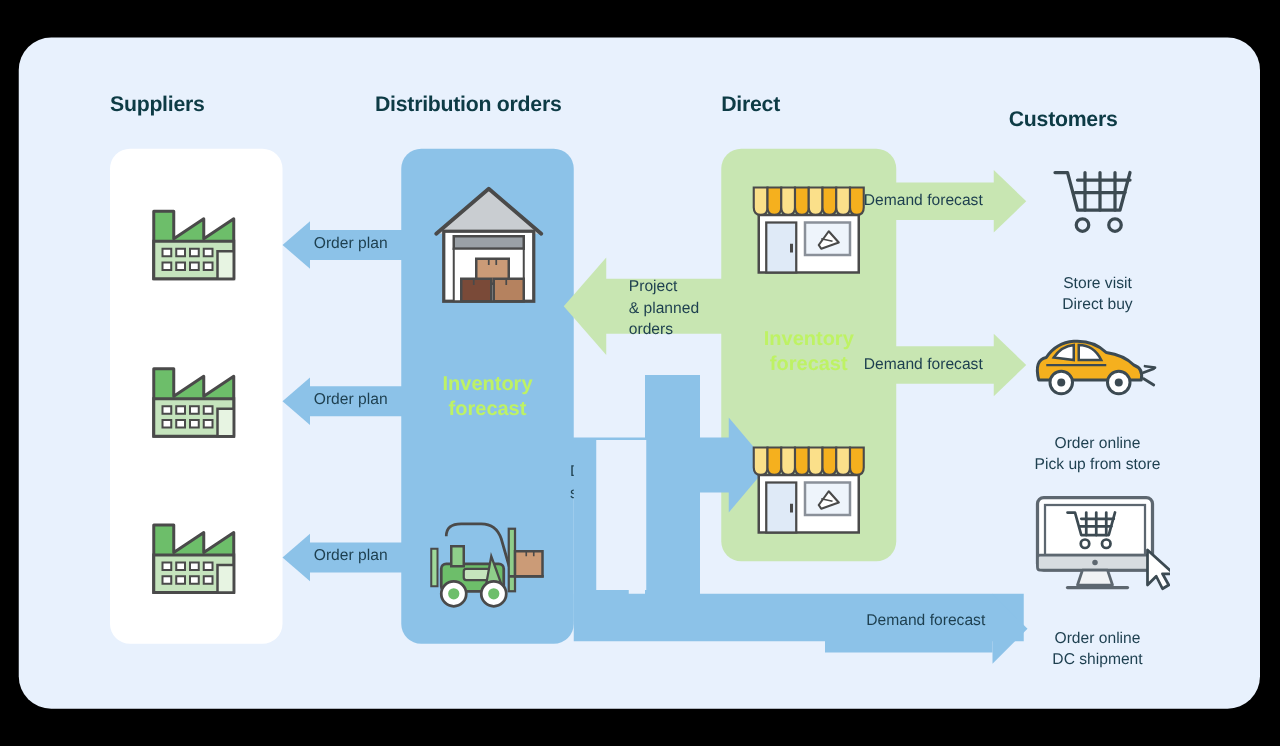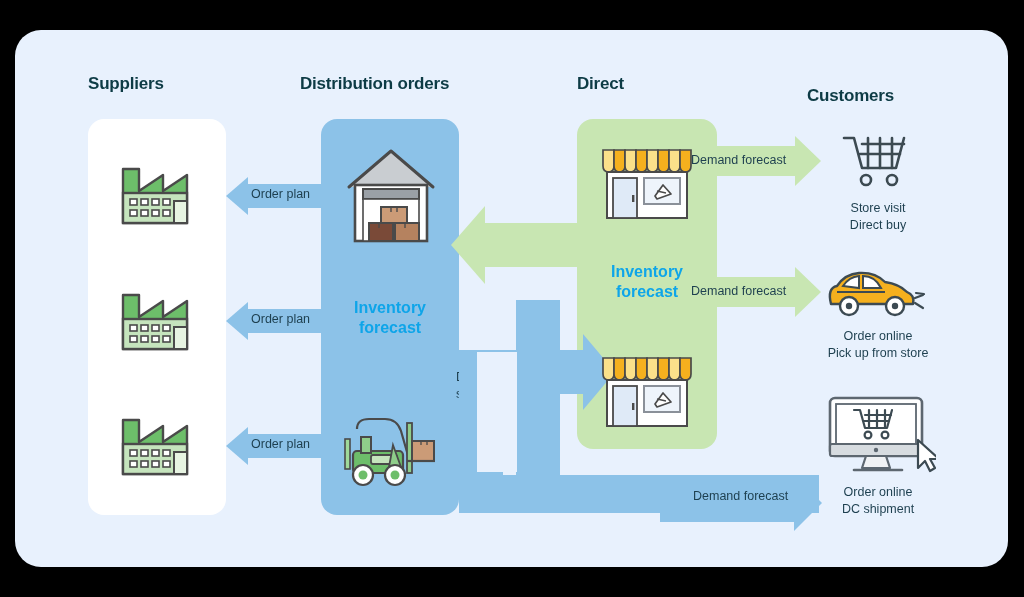--- a/index.html
+++ b/index.html
@@ -81,28 +81,28 @@
     border-left:  var(--hw) solid var(--c);
   }
 
   .blue-fill  { background: #8cc2e8; }
   .green-fill { background: #c8e6b2; }
 
   
   .inv-label {
     position: absolute;
     font-size: 16px; font-weight: bold;
-    color: #0ea5e9; text-align: center;
+    color: #bef264; text-align: center;
     line-height: 1.22; white-space: pre-line;
   }
 
   
   .cust { position: absolute; width: 170px; text-align: center; }
   .cust-caption {
-    margin-top: 6px;
+    margin-top: 24px;
     font-size: 12.5px; color: #1d3f4f;
     line-height: 1.32; white-space: pre-line;
   }
   .icon-wrap { display:flex; justify-content:center; align-items:center; }
 </style>
 </head>
 <body>
 
 <div id="stage">
 
@@ -132,20 +132,23 @@
   <div class="arrow arrow-left" style="left:226px; top:427px; width:100px; height:38px; --c:#8cc2e8; --hh:19px; --hw:22px;">
     <div class="body blue-fill" style="width:78px; top:7px; height:24px;"></div>
     <div class="head"></div>
   </div>
   <div class="arrow-label" style="left:251px; top:436px;">Order plan</div>
 
   <div class="arrow arrow-left" style="left:451px; top:206px; width:134px; height:78px; --c:#c8e6b2; --hh:39px; --hw:34px;">
     <div class="body green-fill" style="width:102px; top:17px; height:44px;"></div>
     <div class="head"></div>
   </div>
+  <div class="arrow-label" style="left:503px; top:221px; line-height:1.34;">Project
+&amp; planned
+orders</div>
 
   <div class="arrow arrow-right" style="left:440px; top:334px; width:175px; height:76px; --c:#8cc2e8; --hh:38px; --hw:32px;">
     <div class="body blue-fill" style="width:146px; top:16px; height:44px;"></div>
     <div class="head"></div>
   </div>
   <div class="arrow-label" style="left:456px; top:369px; line-height:1.34;">DC
 shipment plan</div>
 
   <div class="arrow arrow-right" style="left:681px; top:136px; width:140px; height:50px; --c:#c8e6b2; --hh:25px; --hw:26px;">
     <div class="body green-fill" style="width:116px; top:10px; height:30px;"></div>

